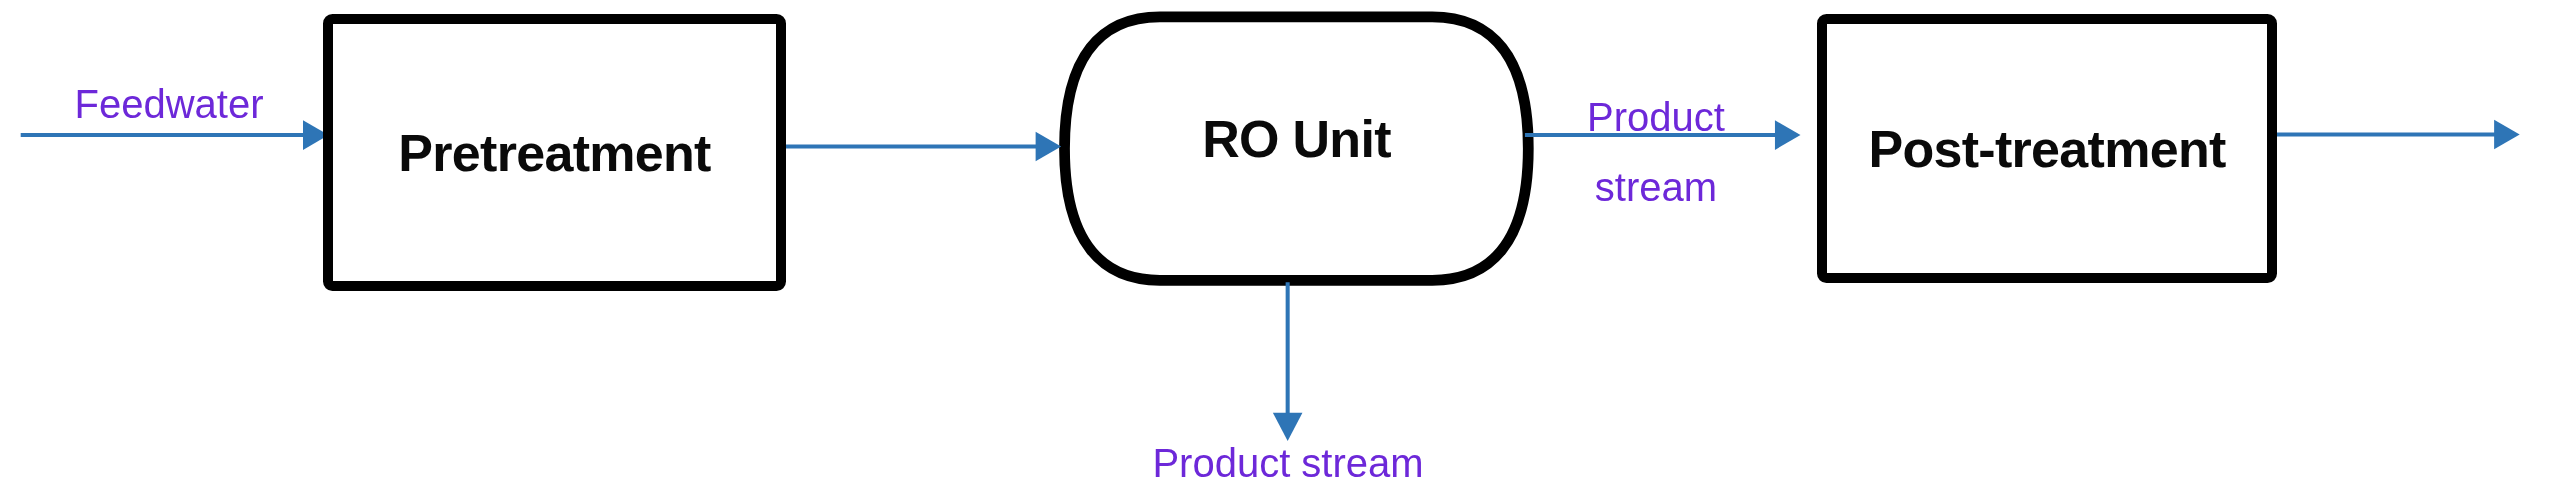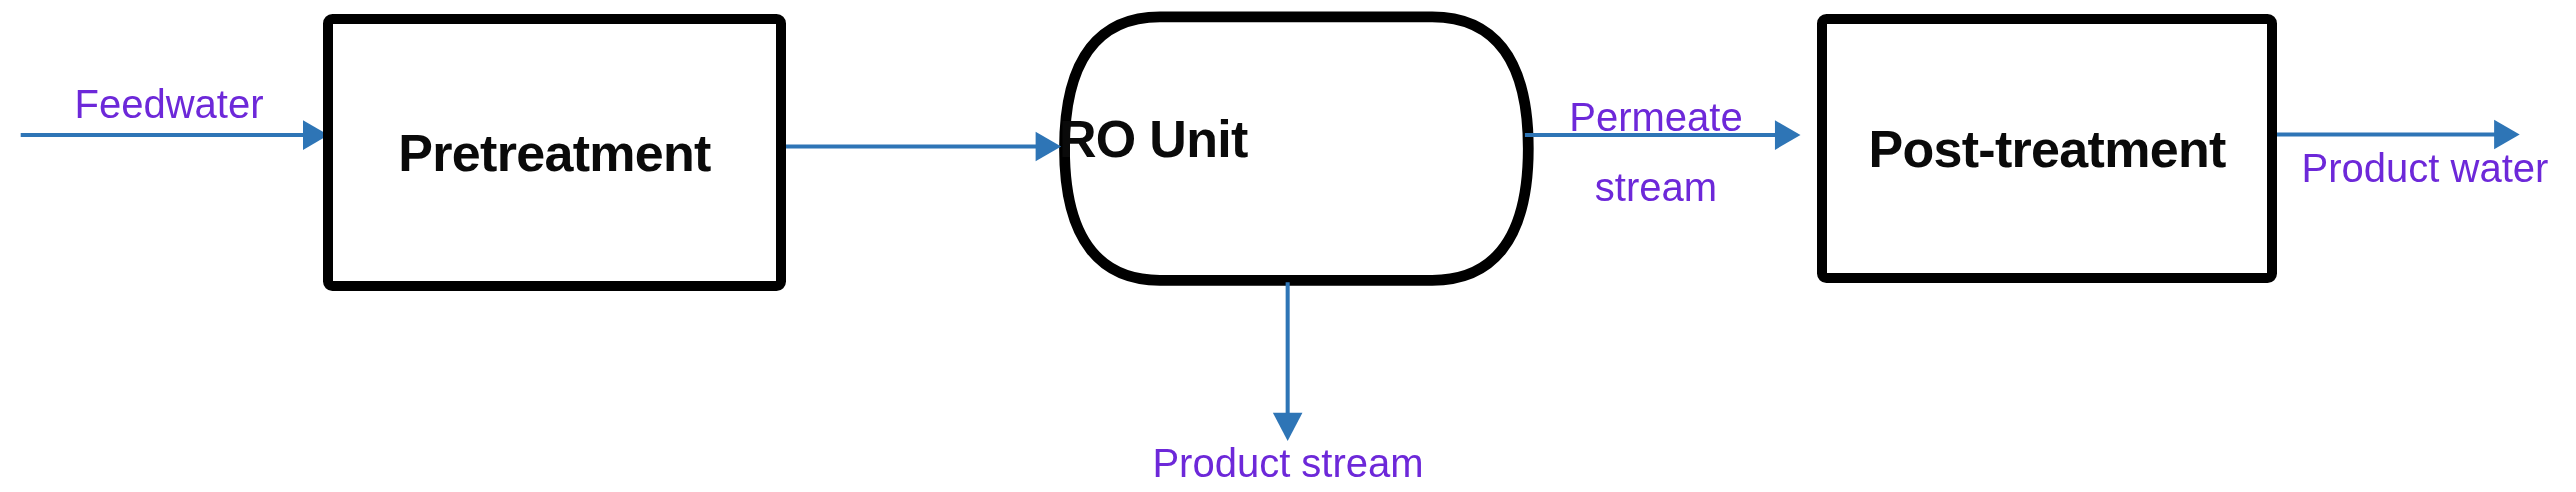--- a/index.html
+++ b/index.html
@@ -43,21 +43,21 @@
     color: #0a0a0a;
   }
   .ro-label-wrap {
     position: absolute;
     left: 1059px;
     top: 11.4px;
     width: 475px;
     height: 256px;
     display: flex;
     align-items: center;
-    justify-content: flex-start;
+    justify-content: center;
     pointer-events: none;
   }
   .stream-label {
     position: absolute;
     font-size: 40px;
     line-height: 42px;
     white-space: nowrap;
     color: #6d28d9;
     transform: translateX(-50%);
     text-align: center;
@@ -110,22 +110,21 @@
     <span class="node-title">Post-treatment</span>
   </div>
 
   <div class="ro-label-wrap">
     <span class="node-title">RO Unit</span>
   </div>
 
   <div class="stream-label label-feedwater">Feedwater</div>
 
   <div class="stream-label label-permeate">
-    <span>Permeate</span><br>
+    <span>Product</span><br>
     <span>stream</span>
   </div>
 
-  <div class="stream-label label-product">Product water</div>
 
   <div class="stream-label label-reject">Product stream</div>
 
 </div>
 
 
 </body></html>

